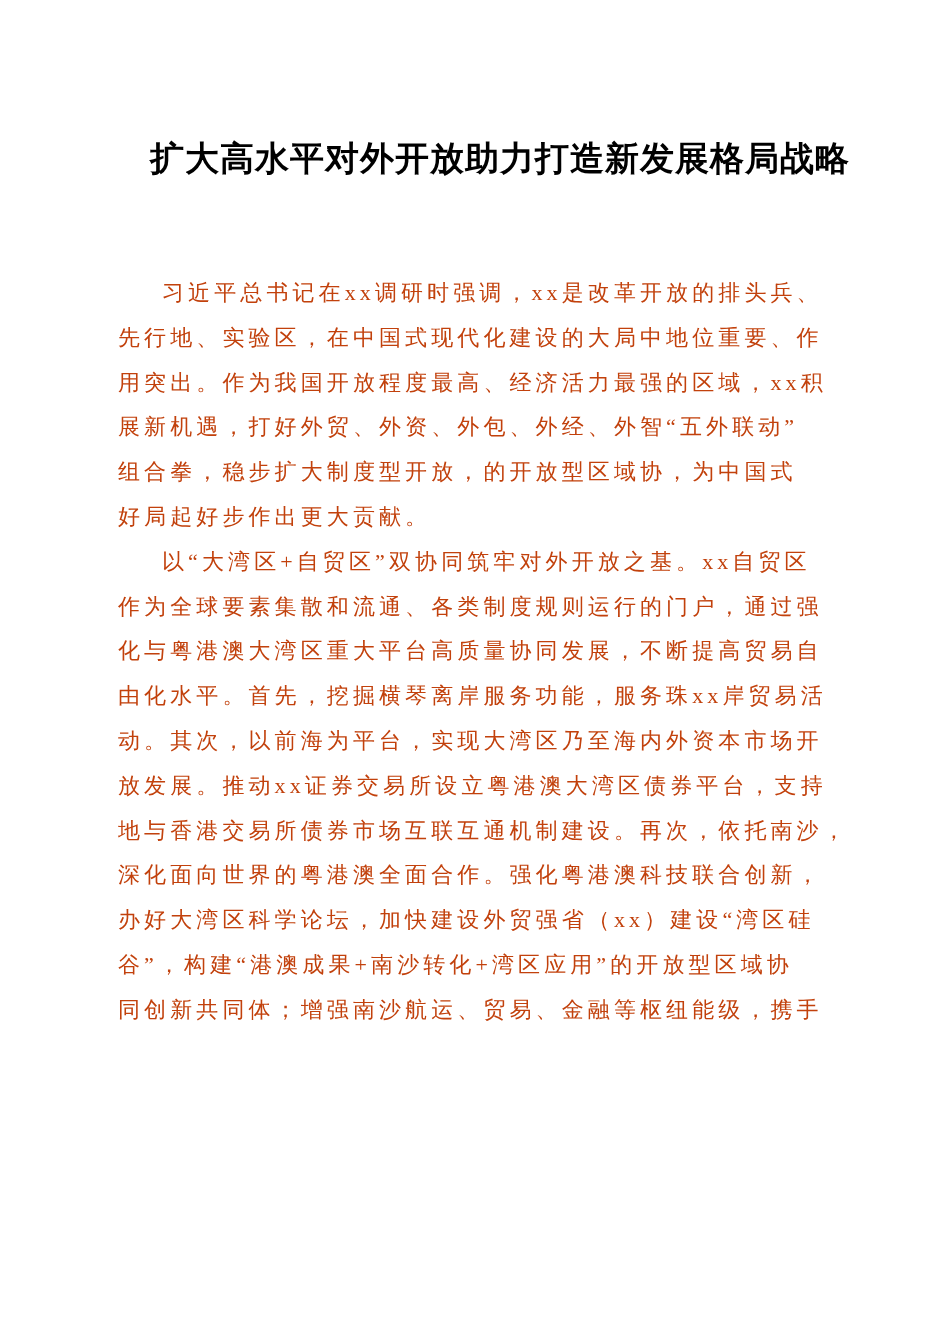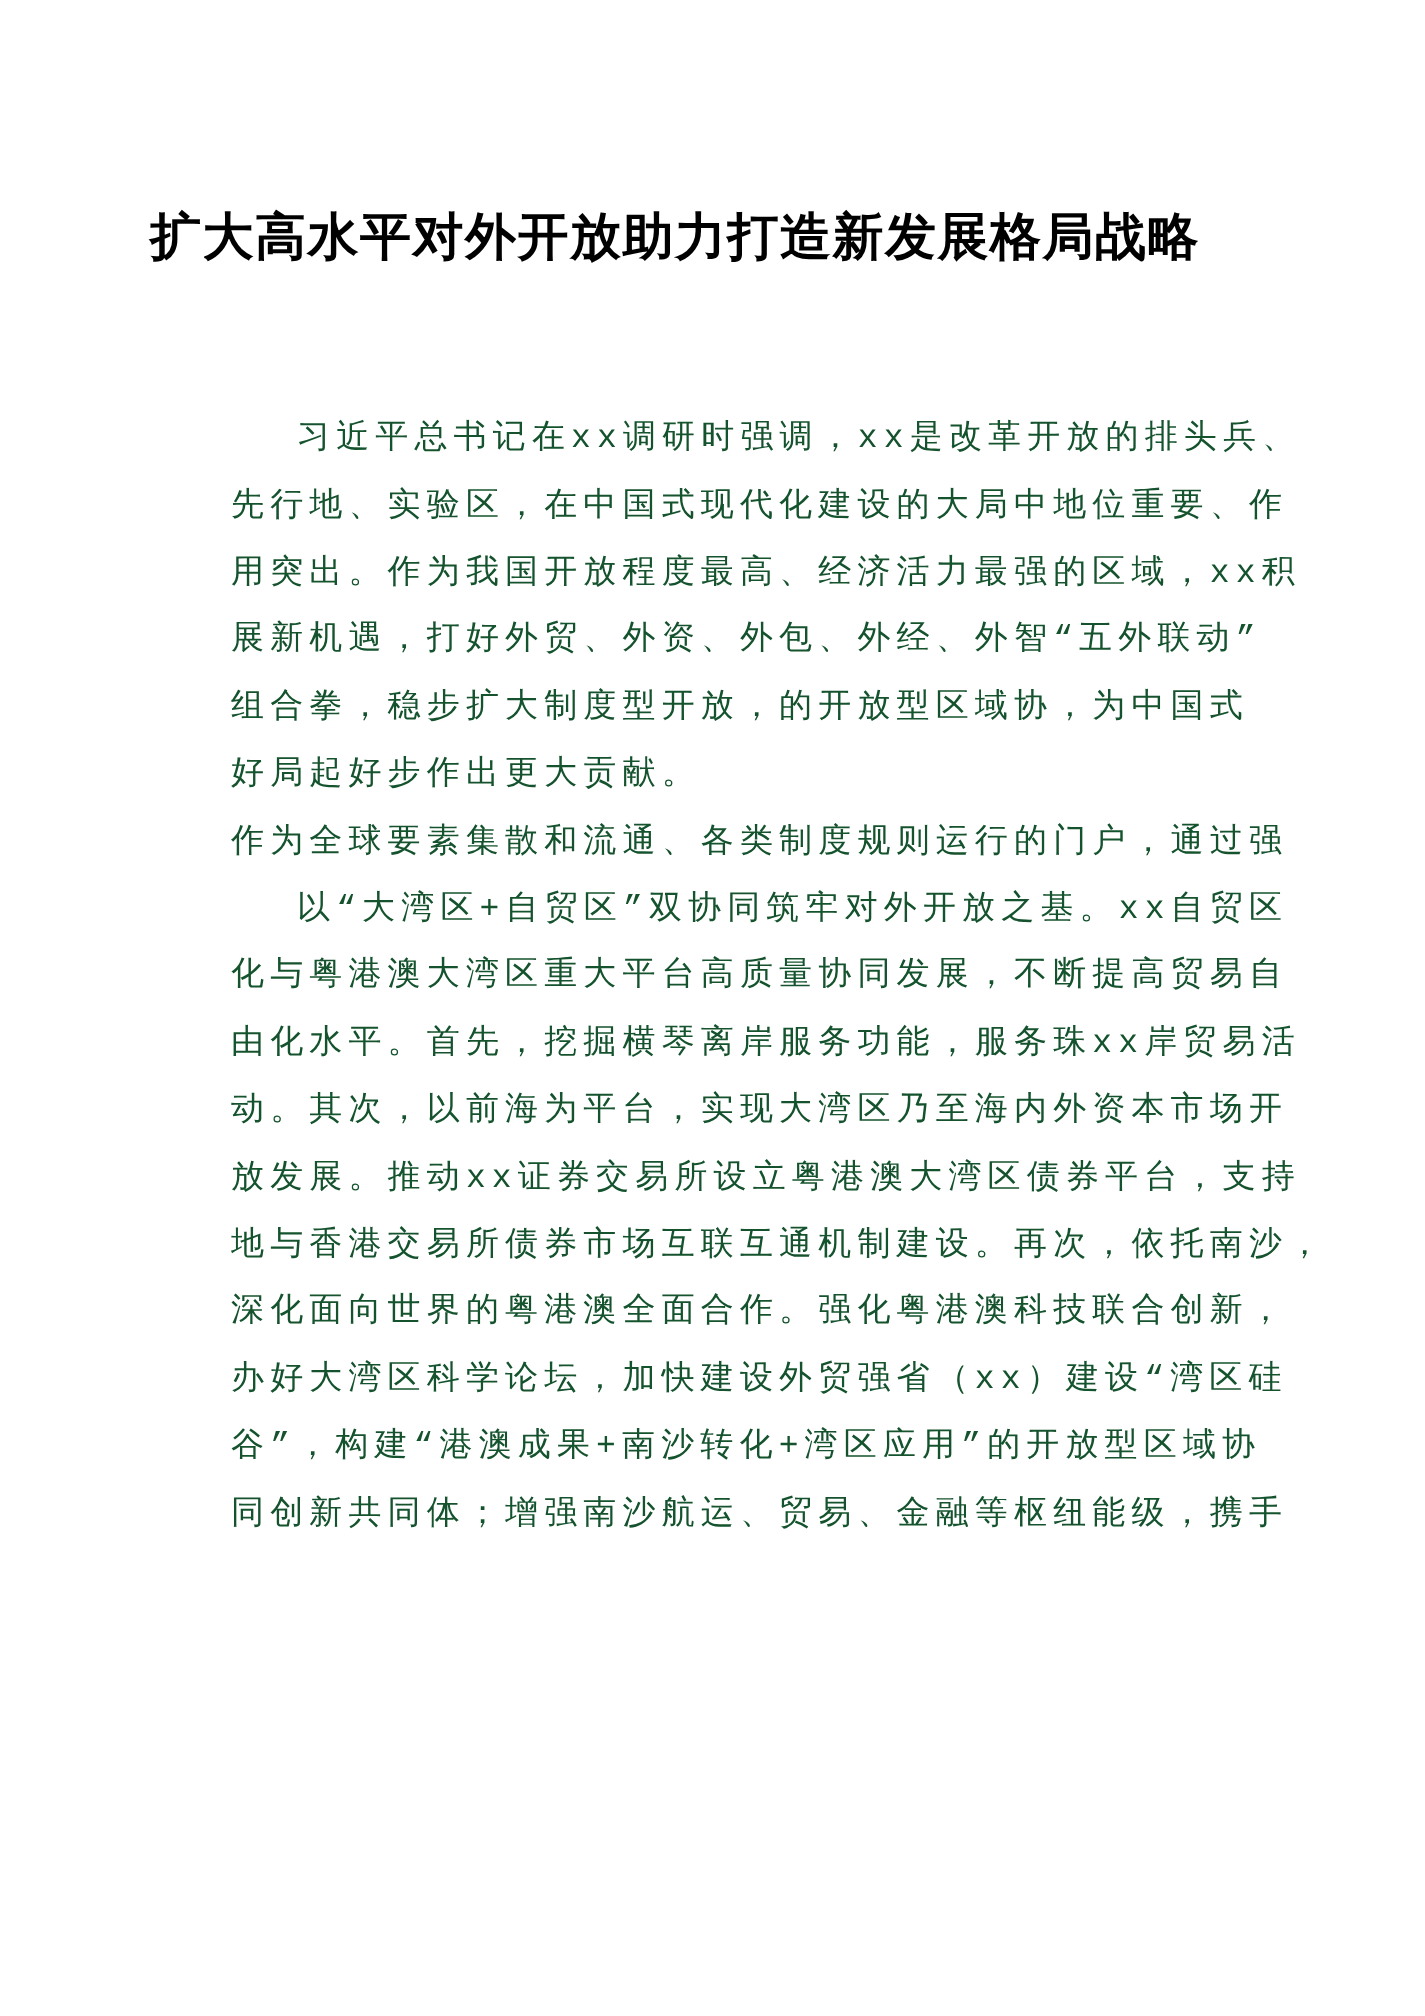--- a/index.html
+++ b/index.html
@@ -20,44 +20,43 @@
       top: 0;
       width: 950px;
       height: 1344px;
       background: #ffffff;
     }
     .title {
       position: absolute;
       left: 100px;
       width: 750px;
       top: 136px;
-      text-align: left;
+      text-align: right;
       font-family: "DejaVu Serif", "Liberation Serif", serif;
       font-weight: bold;
       font-size: 34px;
       line-height: 45px;
       letter-spacing: 1px;
       color: #000000;
       margin: 0;
     }
     .title .tline {
       display: block;
       white-space: nowrap;
     }
     .body {
       position: absolute;
       left: 118px;
       top: 271px;
       width: 720px;
-      font-family: Liberation Mono, monospace;
+      font-family: Liberation Serif, serif;
       font-size: 22px;
       line-height: 44.8px;
       letter-spacing: 4.1px;
-      color: #14532d;
-      margin-left: 36px;
+      color: #c2410c;
     }
     .line {
       display: block;
       white-space: nowrap;
       height: 44.8px;
     }
     .line.indent {
       padding-left: 44px;
     }
   </style>
@@ -72,22 +71,22 @@
   <div class="body">
     <div>
       <span class="line indent">习近平总书记在xx调研时强调，xx是改革开放的排头兵、</span>
       <span class="line">先行地、实验区，在中国式现代化建设的大局中地位重要、作</span>
       <span class="line">用突出。作为我国开放程度最高、经济活力最强的区域，xx积</span>
       <span class="line">展新机遇，打好外贸、外资、外包、外经、外智“五外联动”</span>
       <span class="line">组合拳，稳步扩大制度型开放，的开放型区域协，为中国式</span>
       <span class="line">好局起好步作出更大贡献。</span>
     </div>
     <div>
+      <span class="line indent">以“大湾区+自贸区”双协同筑牢对外开放之基。xx自贸区</span>
       <span class="line">作为全球要素集散和流通、各类制度规则运行的门户，通过强</span>
-      <span class="line indent">以“大湾区+自贸区”双协同筑牢对外开放之基。xx自贸区</span>
       <span class="line">化与粤港澳大湾区重大平台高质量协同发展，不断提高贸易自</span>
       <span class="line">由化水平。首先，挖掘横琴离岸服务功能，服务珠xx岸贸易活</span>
       <span class="line">动。其次，以前海为平台，实现大湾区乃至海内外资本市场开</span>
       <span class="line">放发展。推动xx证券交易所设立粤港澳大湾区债券平台，支持</span>
       <span class="line">地与香港交易所债券市场互联互通机制建设。再次，依托南沙，</span>
       <span class="line">深化面向世界的粤港澳全面合作。强化粤港澳科技联合创新，</span>
       <span class="line">办好大湾区科学论坛，加快建设外贸强省（xx）建设“湾区硅</span>
       <span class="line">谷”，构建“港澳成果+南沙转化+湾区应用”的开放型区域协</span>
       <span class="line">同创新共同体；增强南沙航运、贸易、金融等枢纽能级，携手</span>
     </div>

